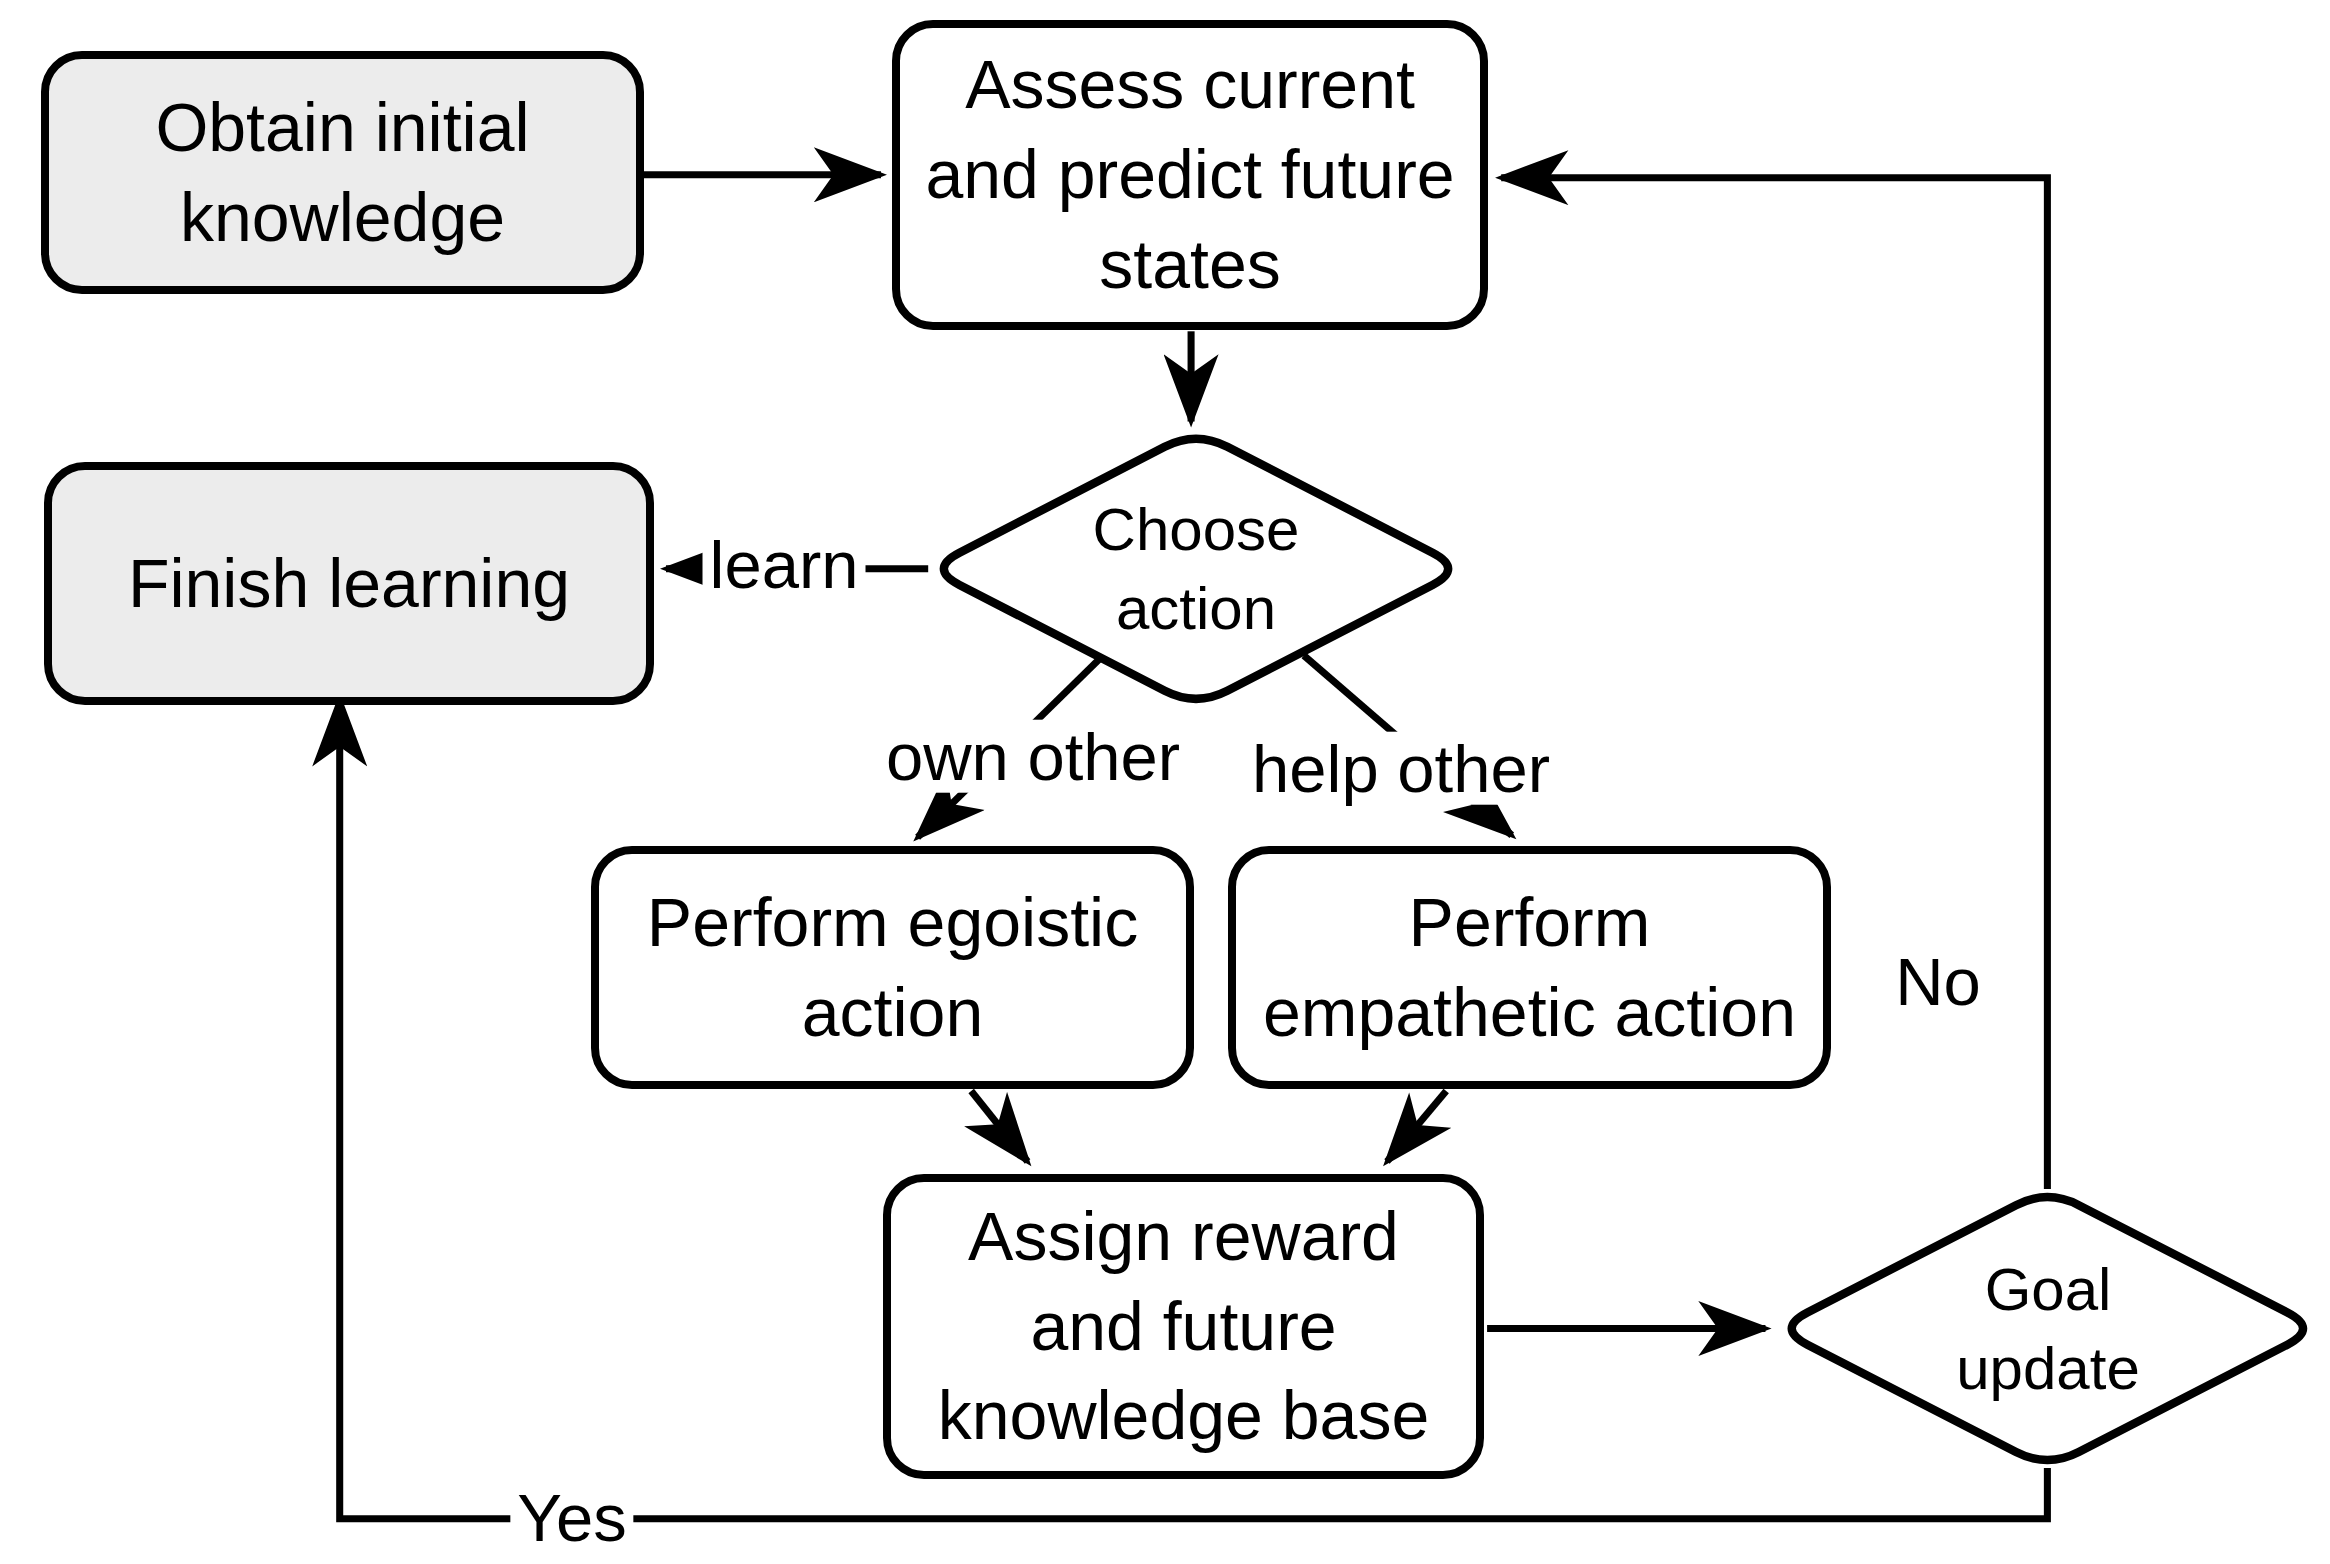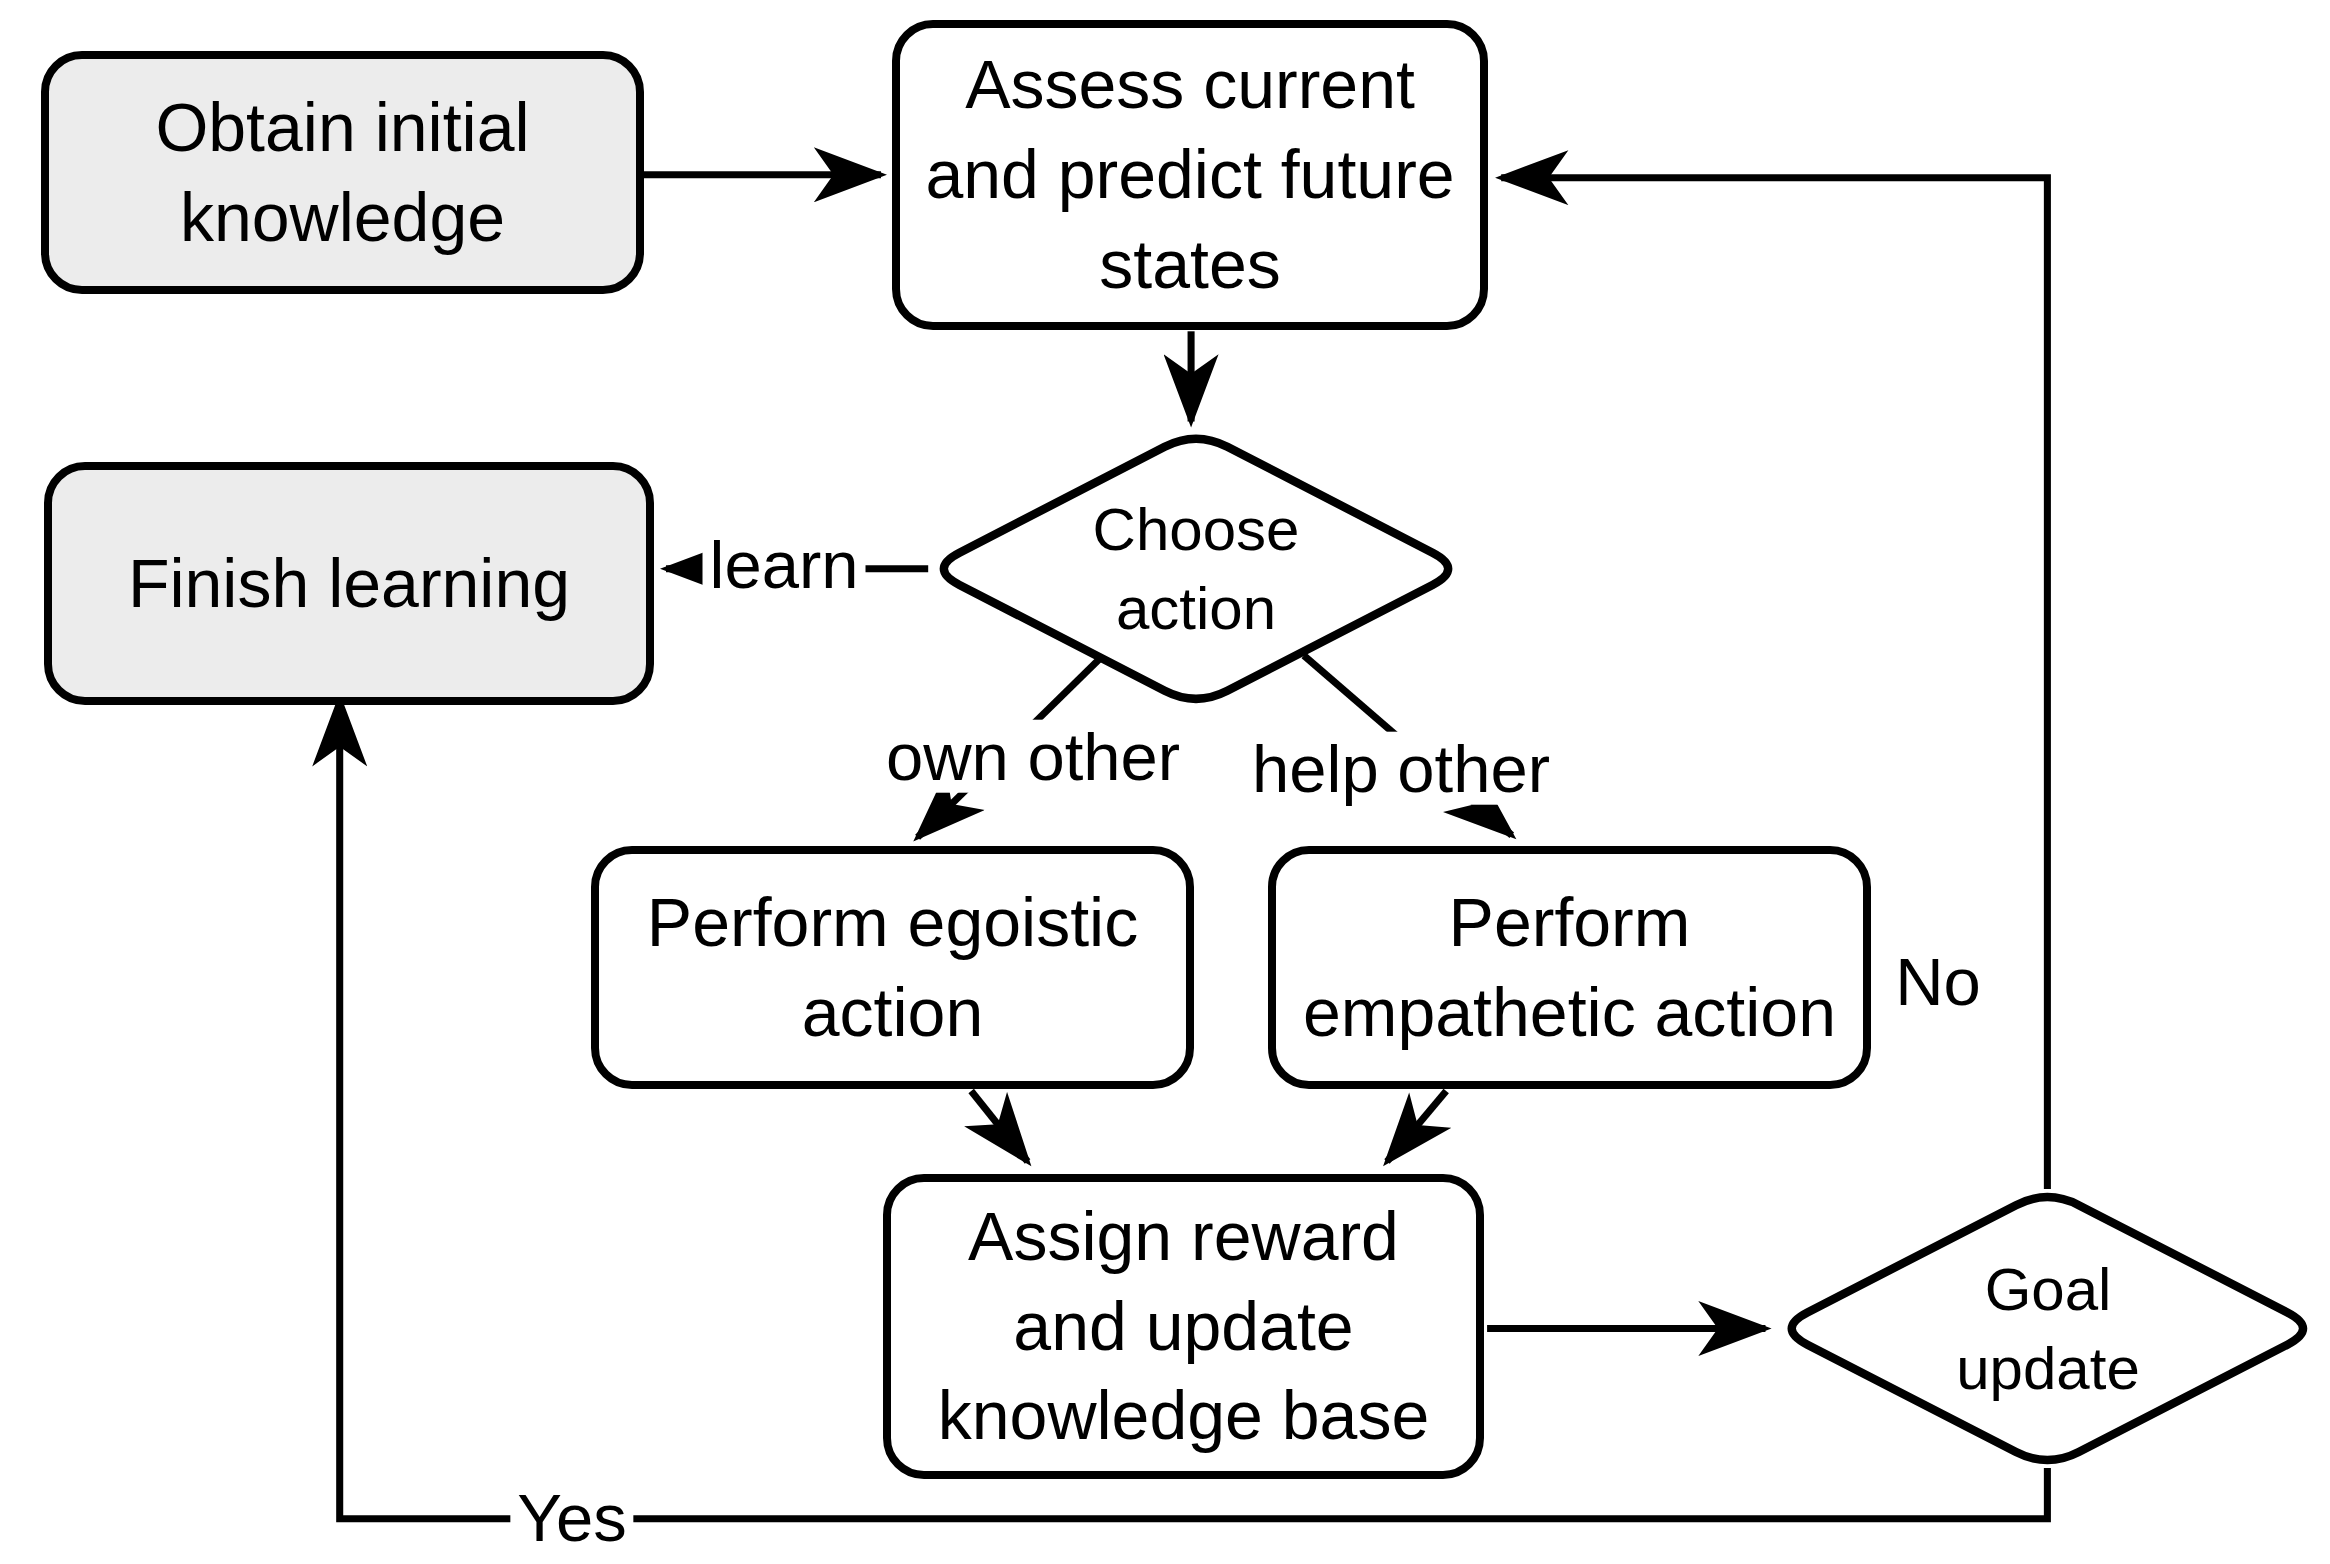--- a/index.html
+++ b/index.html
@@ -100,28 +100,28 @@
 
   <div class="node terminal" style="left:44px; top:443px; width:610px; height:243px;margin-top:19px;">
     <span>Finish learning</span>
   </div>
 
   <div class="node" style="left:591px; top:846px; width:603px; height:243px;">
     <span>Perform egoistic
 action</span>
   </div>
 
-  <div class="node" style="left:1228px; top:846px; width:603px; height:243px;margin-left:40px;">
+  <div class="node" style="left:1228px; top:846px; width:603px; height:243px;">
     <span>Perform
 empathetic action</span>
   </div>
 
   <div class="node" style="left:883px; top:1174px; width:601px; height:305px;">
     <span>Assign reward
-and update
+and future
 knowledge base</span>
   </div>
 
   <div class="dlabel" style="left:1196px; top:569px;">Choose
 action</div>
   <div class="dlabel" style="left:2048px; top:1329px;">Goal update</div>
 
   <span class="elabel" style="left:784px; top:564px;">learn</span>
   <span class="elabel" style="left:1033px; top:756px;">own other</span>
   <span class="elabel" style="left:1401px; top:768px;">help other</span>

